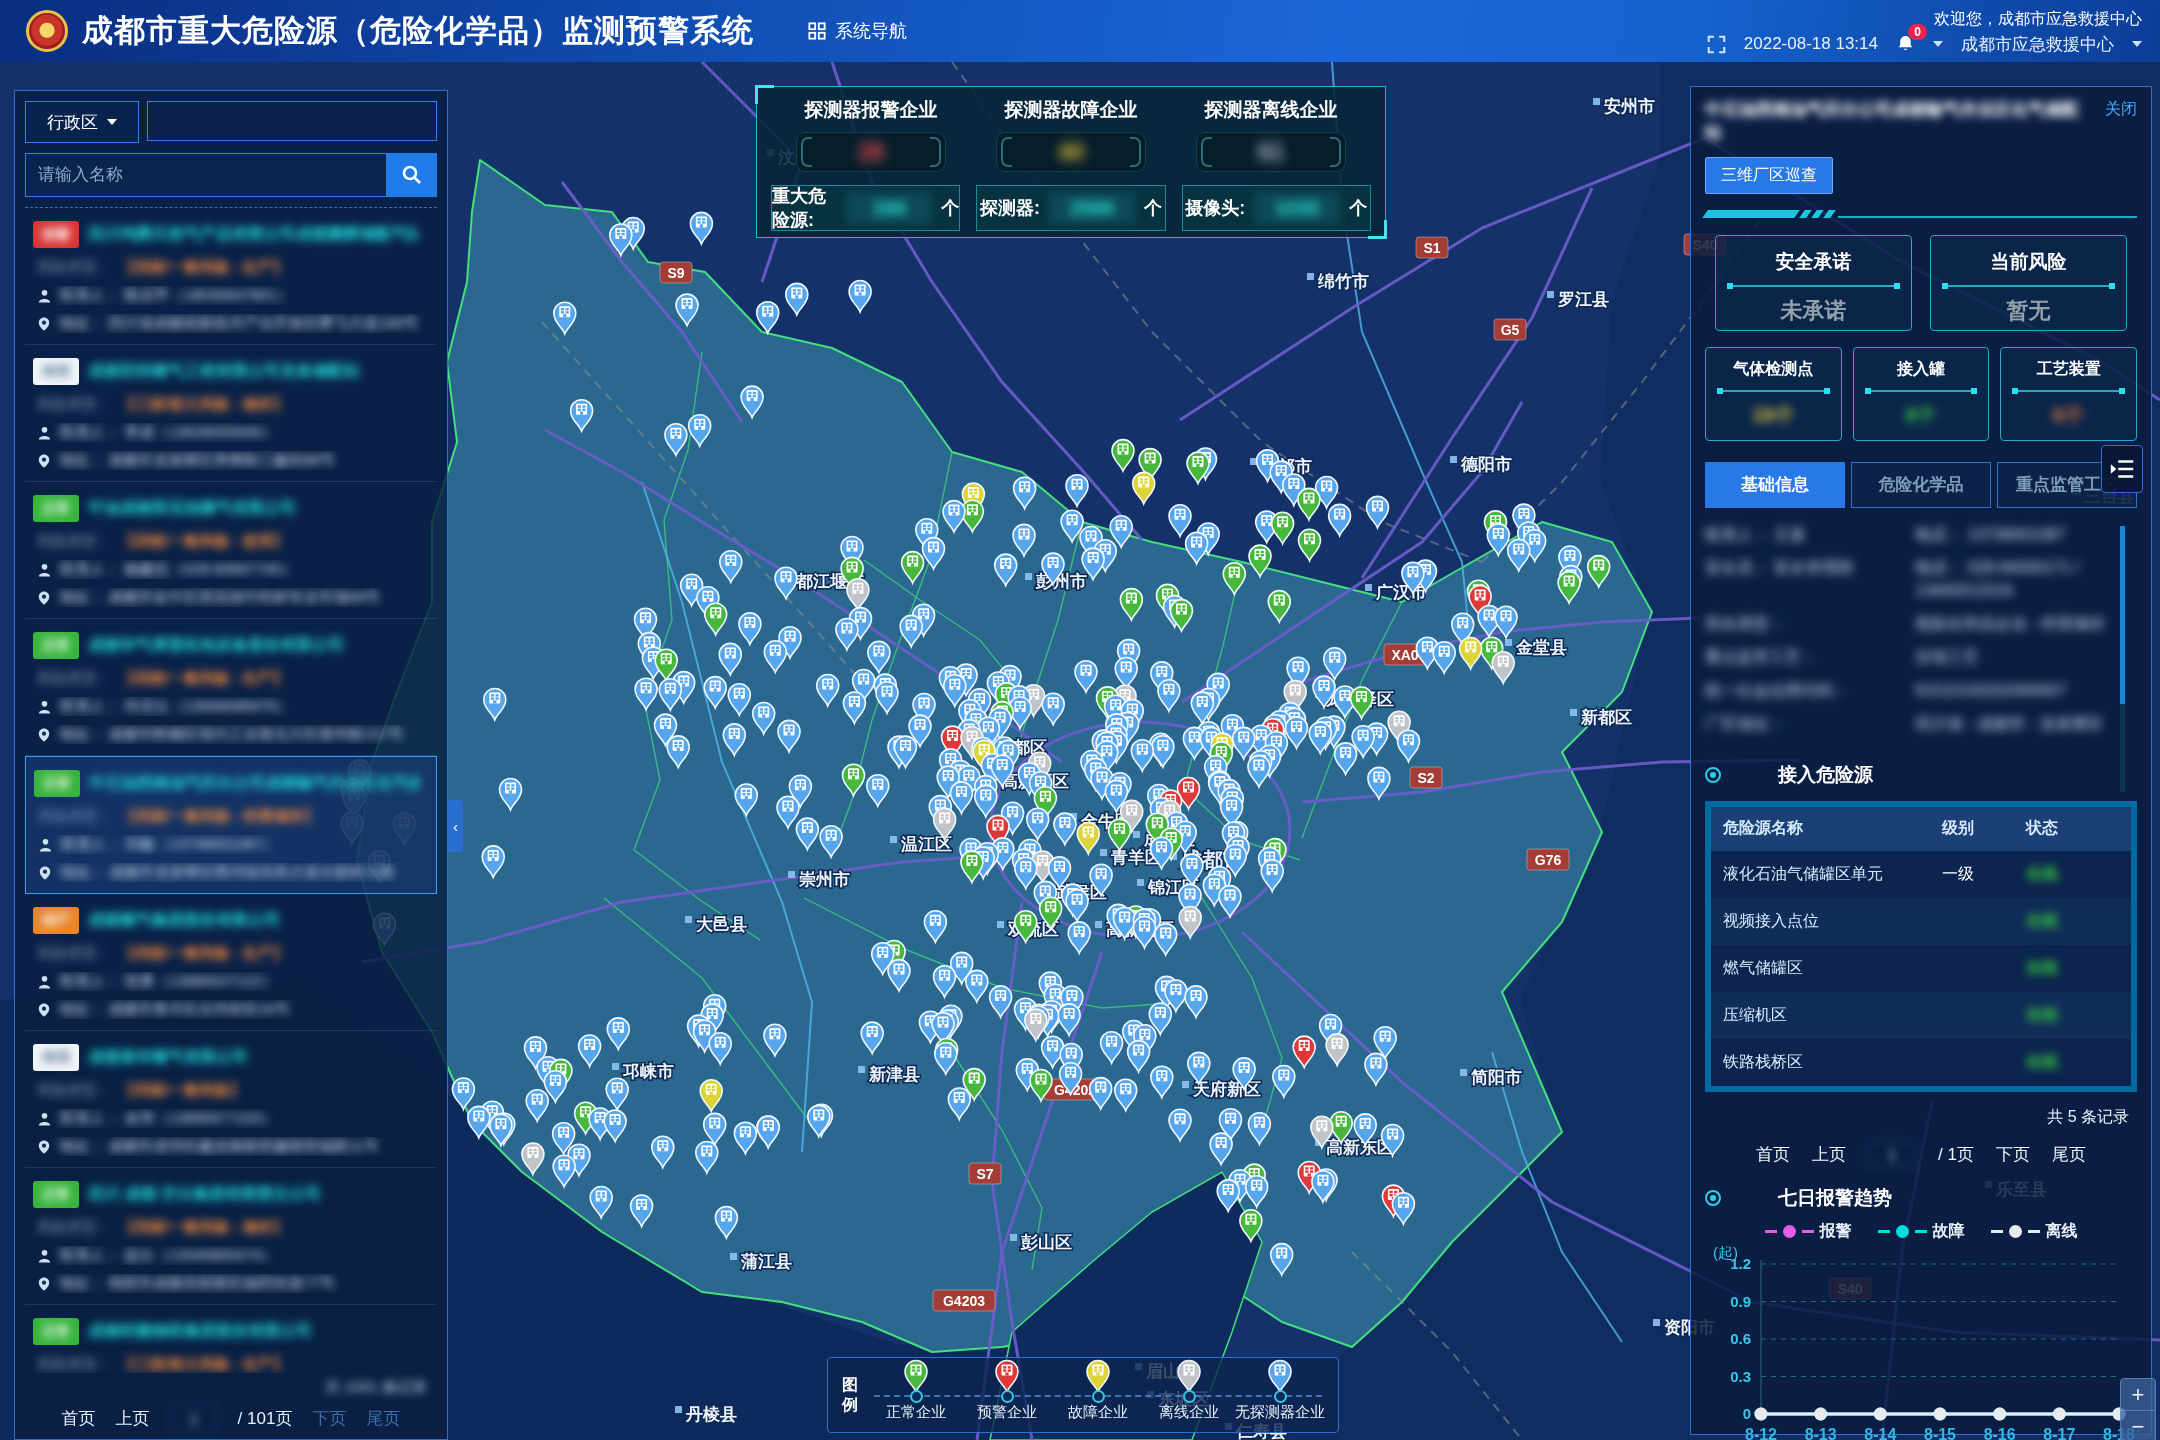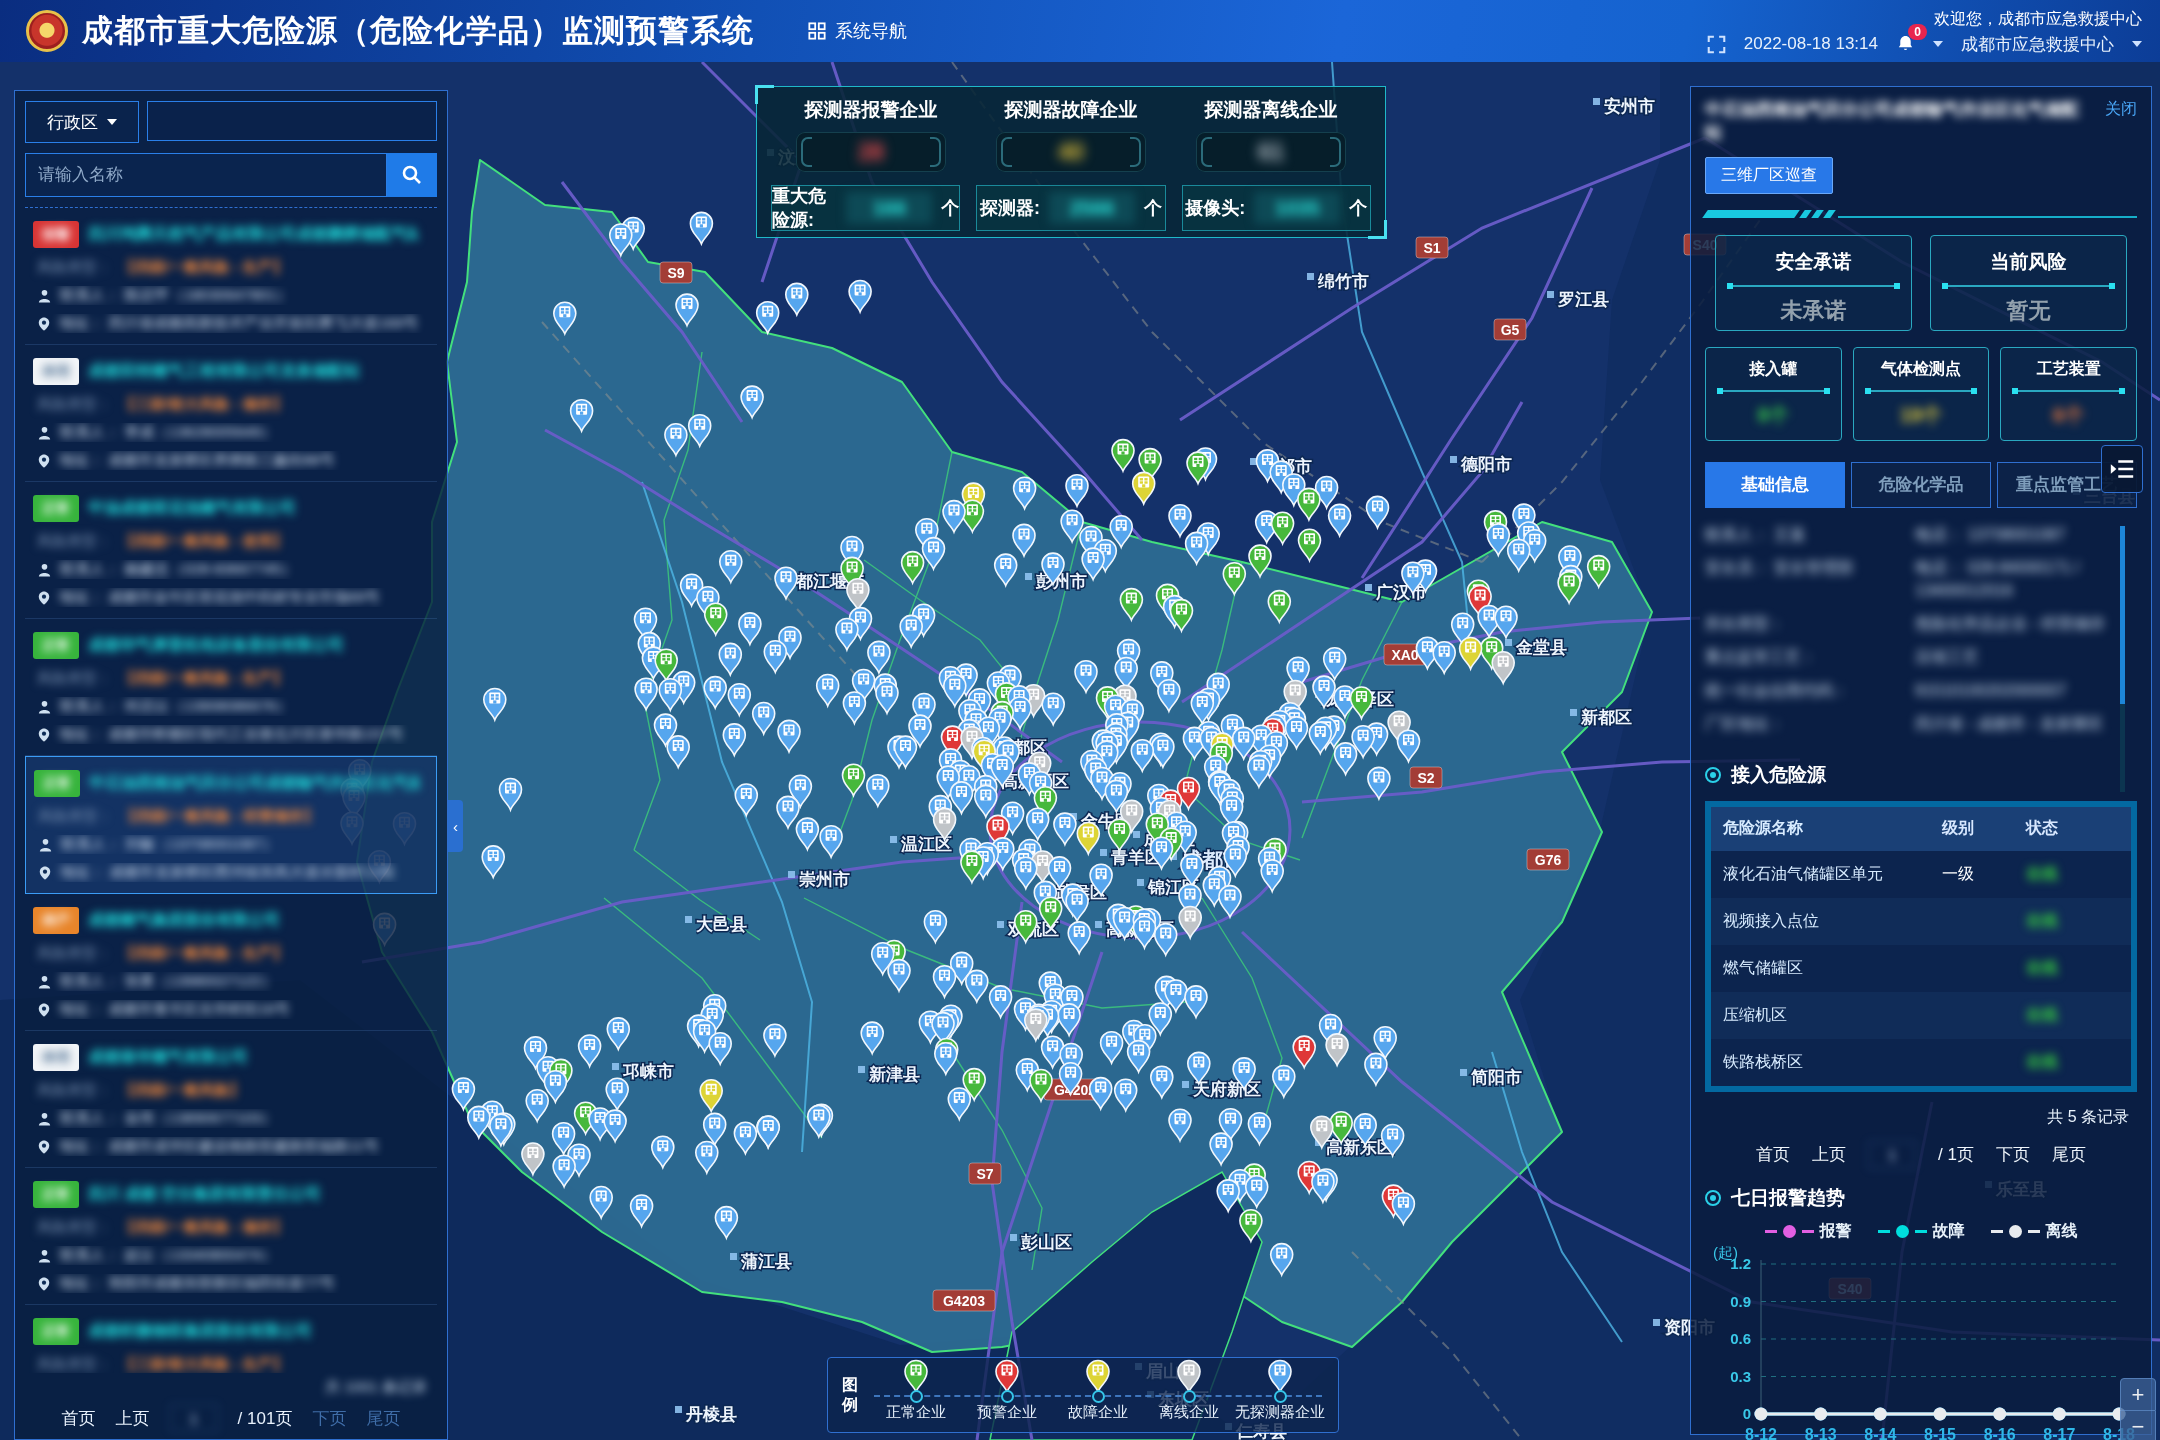--- a/index.html
+++ b/index.html
@@ -92,21 +92,21 @@
   .dt-info{margin-top:16px;position:relative;padding-right:28px;min-height:222px;}
   .dt-info .row{display:flex;gap:24px;margin-top:11px;font-size:16px;color:#cfe0f2;line-height:1.4;}
   .dt-info .c1{flex:0 0 186px;}
   .dt-info .c2{flex:1;}
   .dt-scroll{position:absolute;right:12px;top:2px;width:5px;height:266px;background:#0c3550;}
   .dt-scroll .th{width:5px;height:178px;background:#1d86d8;}
   .dt-expand{position:absolute;right:8px;top:358px;width:40px;height:46px;background:rgba(8,24,52,.95);border:1px solid #2f6fd0;border-radius:4px;display:flex;align-items:center;justify-content:center;cursor:pointer;z-index:5;}
   .sec{display:flex;align-items:center;gap:10px;margin-top:16px;}
   .bul{width:12px;height:12px;border:2px solid #2ad0e8;border-radius:50%;position:relative;}
   .bul::after{content:"";position:absolute;left:3px;top:3px;width:6px;height:6px;border-radius:50%;background:#2ad0e8;}
-  .sec .t{font-size:19px;font-weight:bold;}
+  .sec .t{font-size:19px;font-weight:bold;margin-left:47px;}
   .dt-table{margin-top:13px;border:6px solid #0369a1;}
   .trw{display:flex;height:47px;align-items:center;font-size:16px;}
   .trw.hd{background:rgba(42,98,170,.5);color:#d8e8ff;font-weight:bold;height:44px;}
   .trw.odd{background:rgba(18,50,100,.35);}
   .trw.even{background:rgba(30,72,130,.35);}
   .c-name{flex:0 0 55%;padding-left:12px;box-sizing:border-box;color:#d8ecff;white-space:nowrap;overflow:hidden;}
   .c-level{flex:0 0 20%;}
   .c-status{flex:0 0 25%;font-weight:bold;}
   .dt-records{text-align:right;color:#e8f2fc;font-size:16px;margin-top:15px;padding-right:8px;}
   .dt-pager{display:flex;justify-content:center;gap:22px;align-items:center;font-size:17px;margin-top:13px;color:#f0f6fc;}
@@ -1153,28 +1153,28 @@
         <div class="v">未承诺</div>
       </div>
       <div class="dt-card">
         <div class="t">当前风险</div>
           <div class="hln"></div>
         <div class="v">暂无</div>
       </div>
     </div>
     <div class="dt-mini" id="dt-mini">
         <div class="m">
+          <div class="t">气体检测点</div>
+          <div class="hln"></div>
+          <div class="v bz" style="color: rgb(232, 207, 58);">19个</div>
+        </div>
+        <div class="m">
           <div class="t">接入罐</div>
           <div class="hln"></div>
           <div class="v bz" style="color: rgb(58, 209, 74);">8个</div>
-        </div>
-        <div class="m">
-          <div class="t">气体检测点</div>
-          <div class="hln"></div>
-          <div class="v bz" style="color: rgb(232, 207, 58);">19个</div>
         </div>
         <div class="m">
           <div class="t">工艺装置</div>
           <div class="hln"></div>
           <div class="v bz" style="color: rgb(240, 122, 58);">6个</div>
         </div>
       </div>
     <div class="dt-tabs" id="dt-tabs">
         <div class="dt-tab act">基础信息</div>
         <div class="dt-tab">危险化学品</div>

